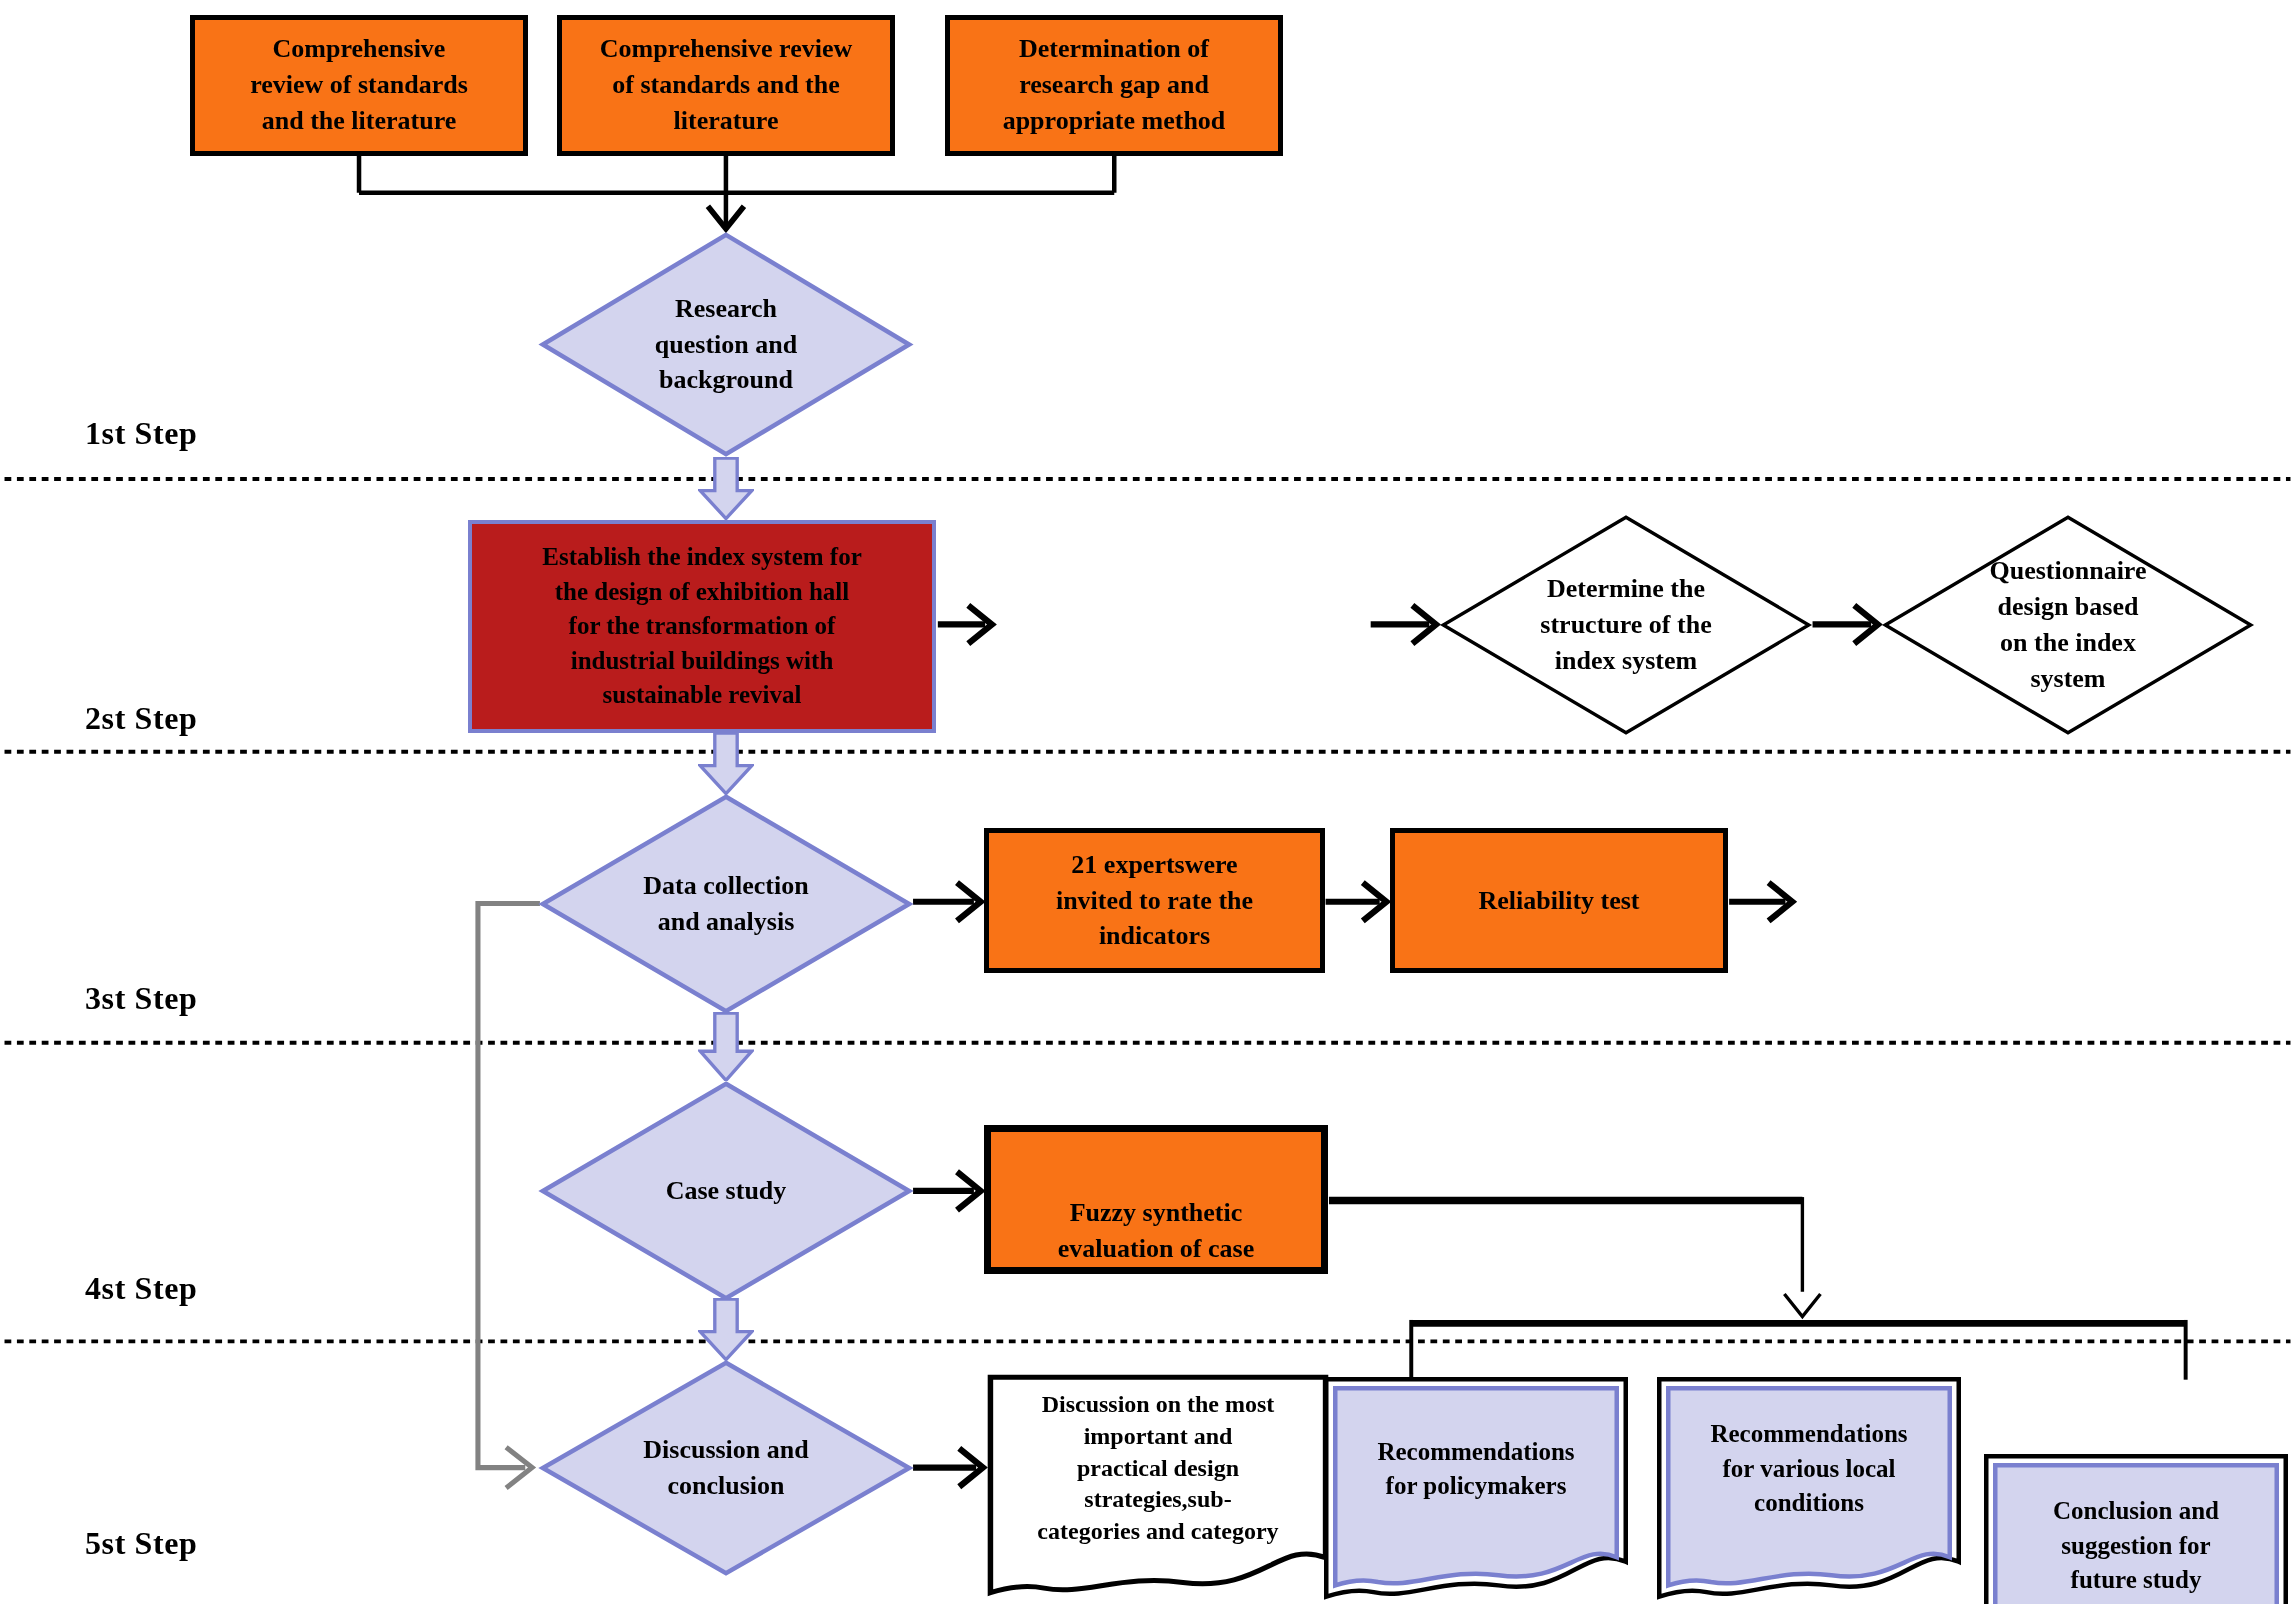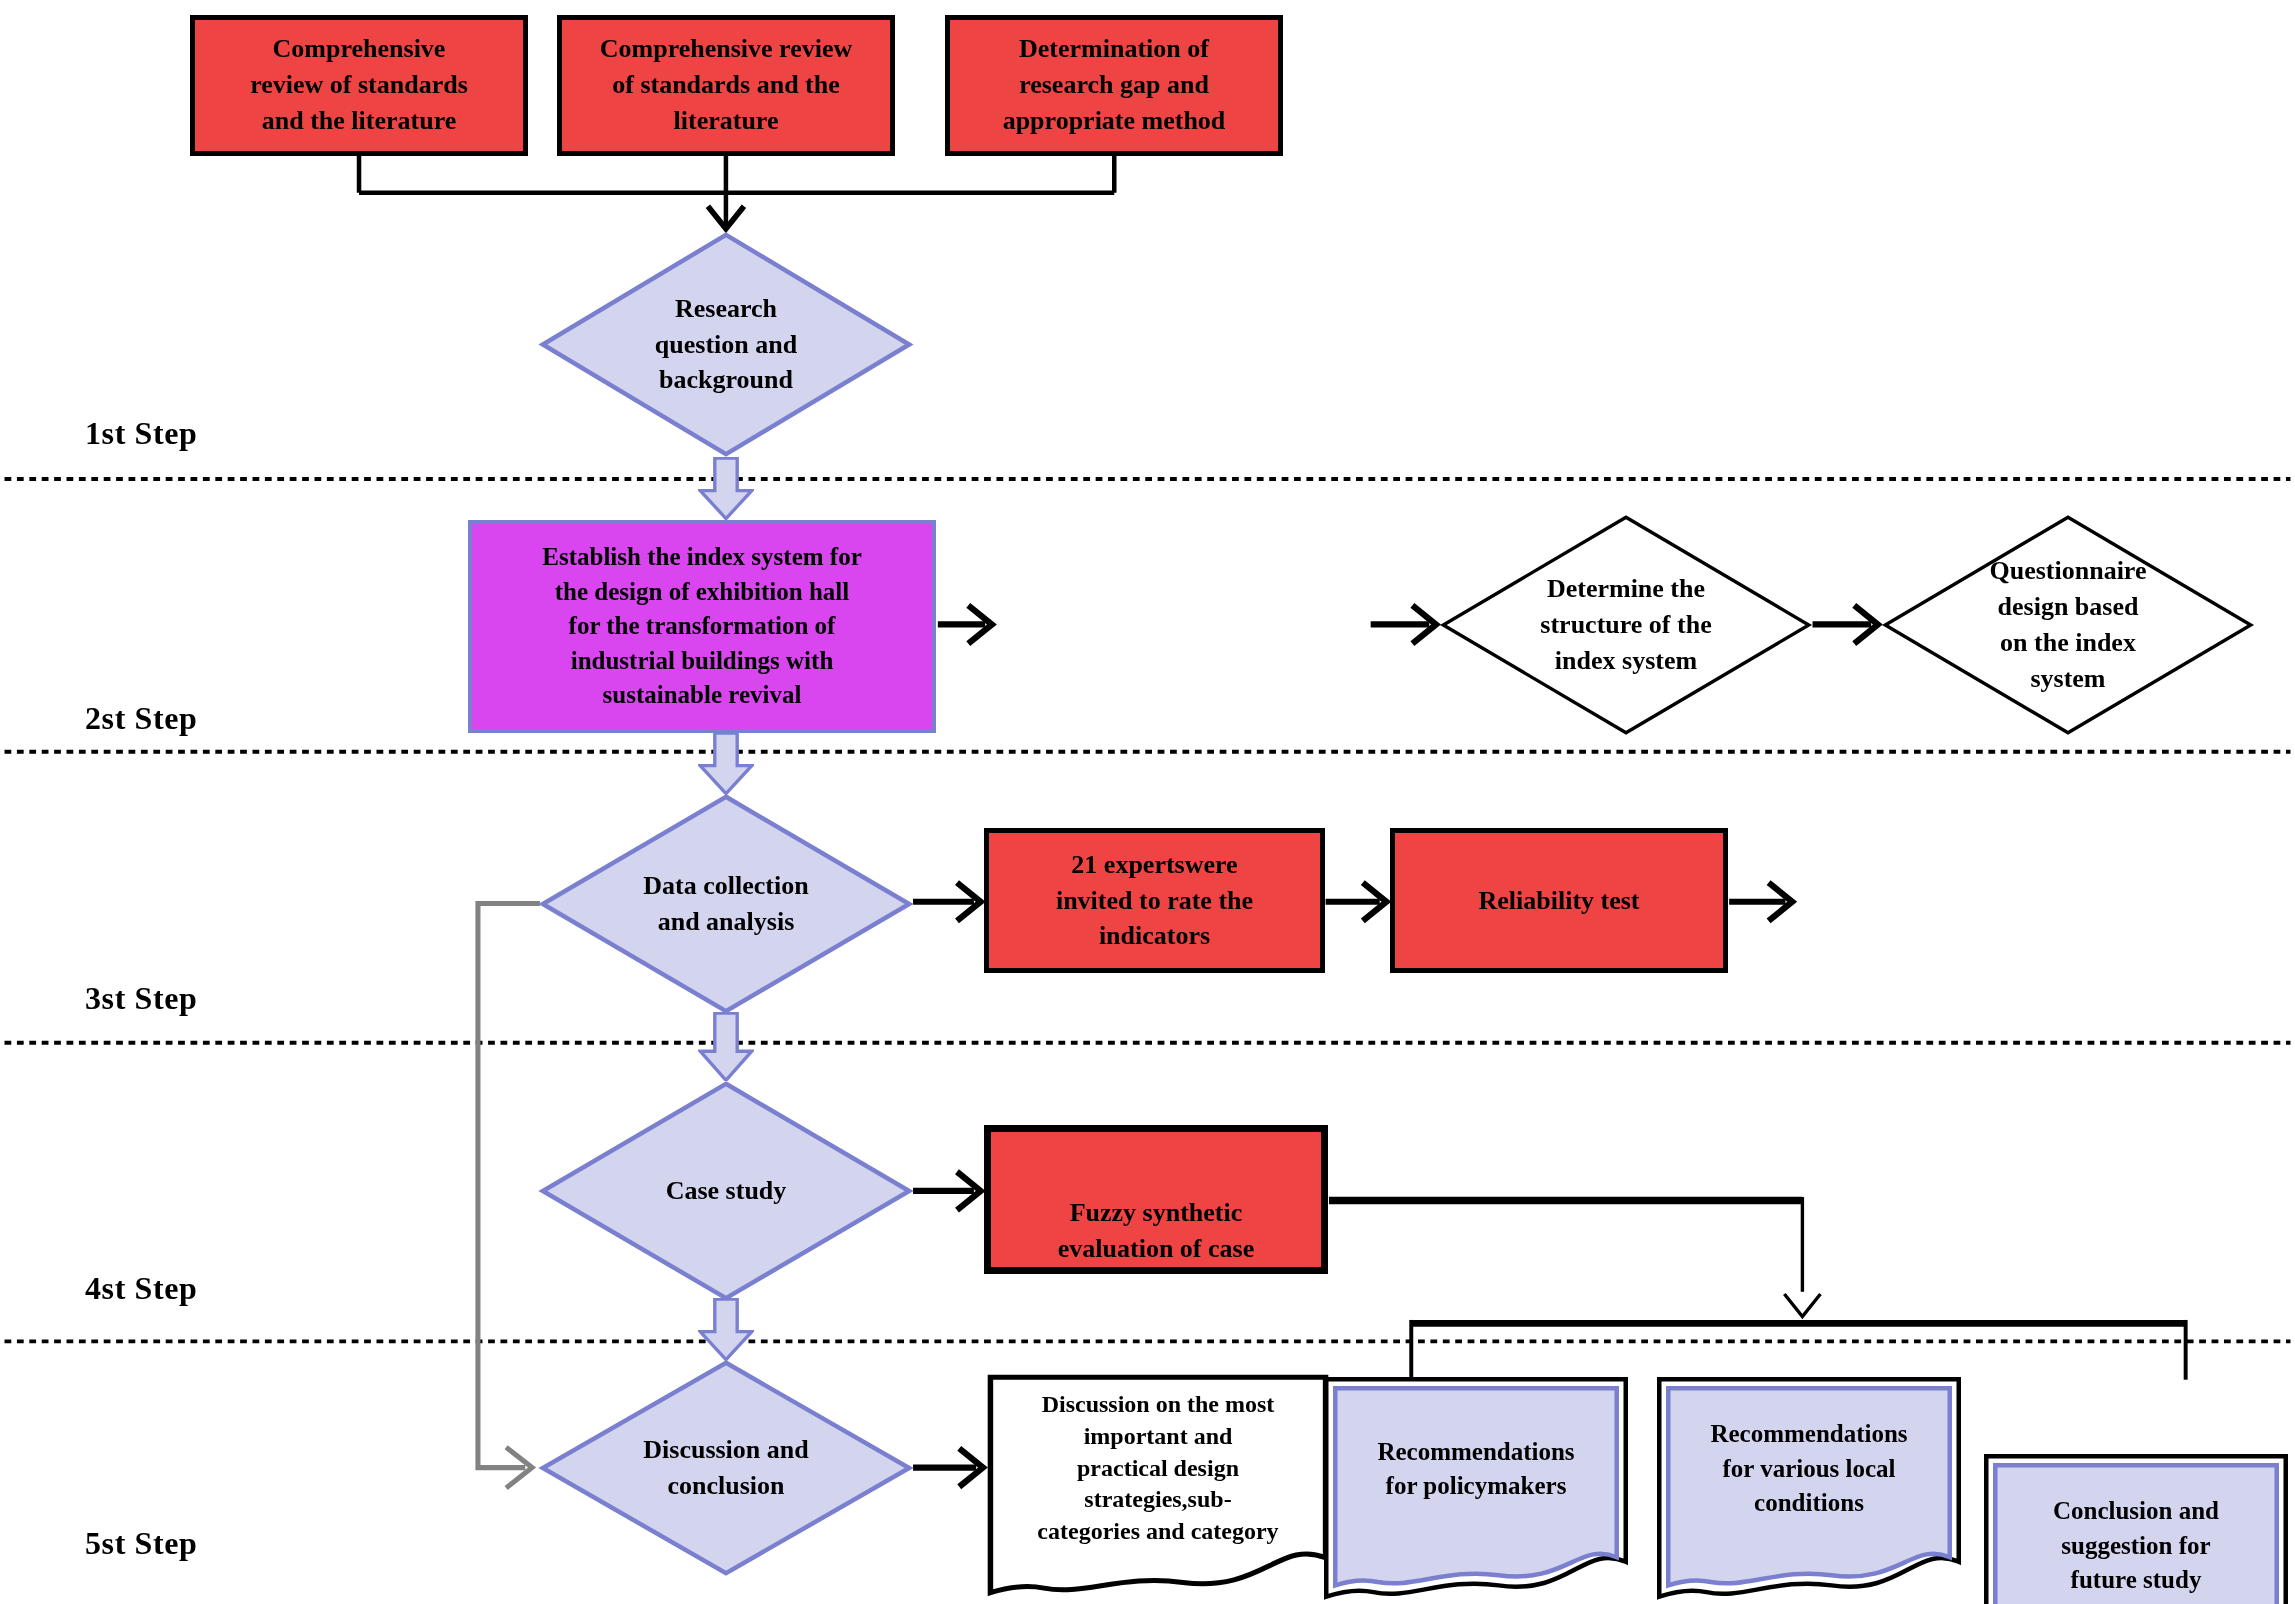--- a/index.html
+++ b/index.html
@@ -15,27 +15,27 @@
   #wires{position:absolute;left:0;top:0;z-index:1;}
   .shape{position:absolute;z-index:2;}
   .shape svg{position:absolute;left:0;top:0;width:100%;height:100%;overflow:visible;}
   .shape-text{
     position:absolute;left:0;top:0;right:0;bottom:0;
     display:flex;align-items:center;justify-content:center;
     text-align:center;white-space:pre-line;
     font-size:26px;line-height:1.38;z-index:3;
   }
   .rectbox{
-    position:absolute;z-index:2;background:#ef4444;
+    position:absolute;z-index:2;background:#f97316;
     border:5px solid #000;
     display:flex;align-items:center;justify-content:center;
     text-align:center;box-sizing:border-box;
   }
   .rectbox .shape-text{position:static;display:block;}
-  .purple-rect{background:#d946ef;border:4.5px solid #7a80cf;}
+  .purple-rect{background:#b91c1c;border:4.5px solid #7a80cf;}
   .diamond polygon{fill:#ffffff;stroke:#000000;stroke-width:6;}
   .diamond.purple polygon{fill:#d3d4ee;stroke:#7a80cf;stroke-width:8;}
   .ba{position:absolute;z-index:4;}
   .ba polygon{fill:#d3d4ee;stroke:#7a80cf;stroke-width:6;stroke-linejoin:miter;}
   .step-label{
     position:absolute;z-index:2;
     font-size:32px;letter-spacing:0.6px;white-space:nowrap;
   }
   .doc .shape-text{font-size:25px;padding-bottom:39px;}
   .doc1 .shape-text{font-size:24px;line-height:1.32;padding-bottom:34px;padding-left:4.5px;padding-right:4.5px;}

